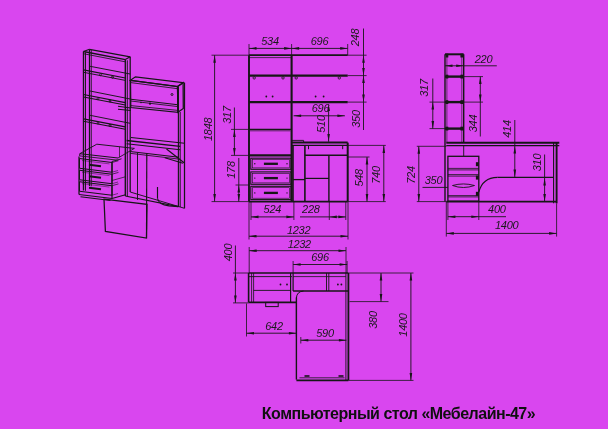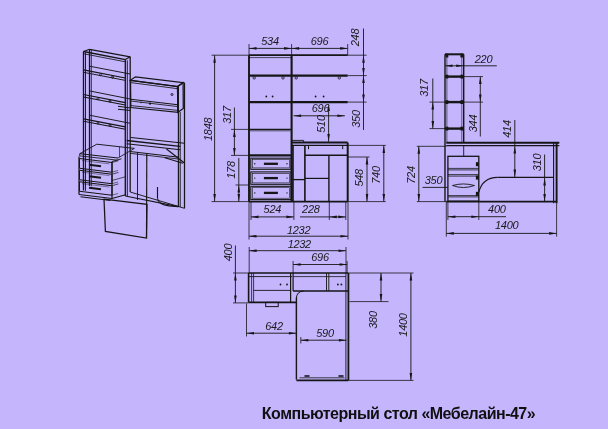--- a/index.html
+++ b/index.html
@@ -1,16 +1,16 @@
 <!DOCTYPE html>
 <html><head>
 <meta charset="utf-8">
 <style>
   html,body{margin:0;padding:0;background:#ffffff;}
-  #page{position:relative;width:608px;height:429px;background:#c4b5fd;overflow:hidden;}
+  #page{position:relative;width:608px;height:429px;background:#d946ef;overflow:hidden;}
   svg{position:absolute;left:0;top:0;}
 </style>
 </head>
 <body>
 <div id="page">
 <svg width="608" height="429" viewBox="0 0 608 429">
 
 <g>
 <line x1="249.0" y1="55.2" x2="249.0" y2="201.6" stroke="#161616" stroke-width="1.9" stroke-linecap="butt"></line>
 <line x1="291.6" y1="55.2" x2="291.6" y2="201.6" stroke="#161616" stroke-width="2.1" stroke-linecap="butt"></line>

